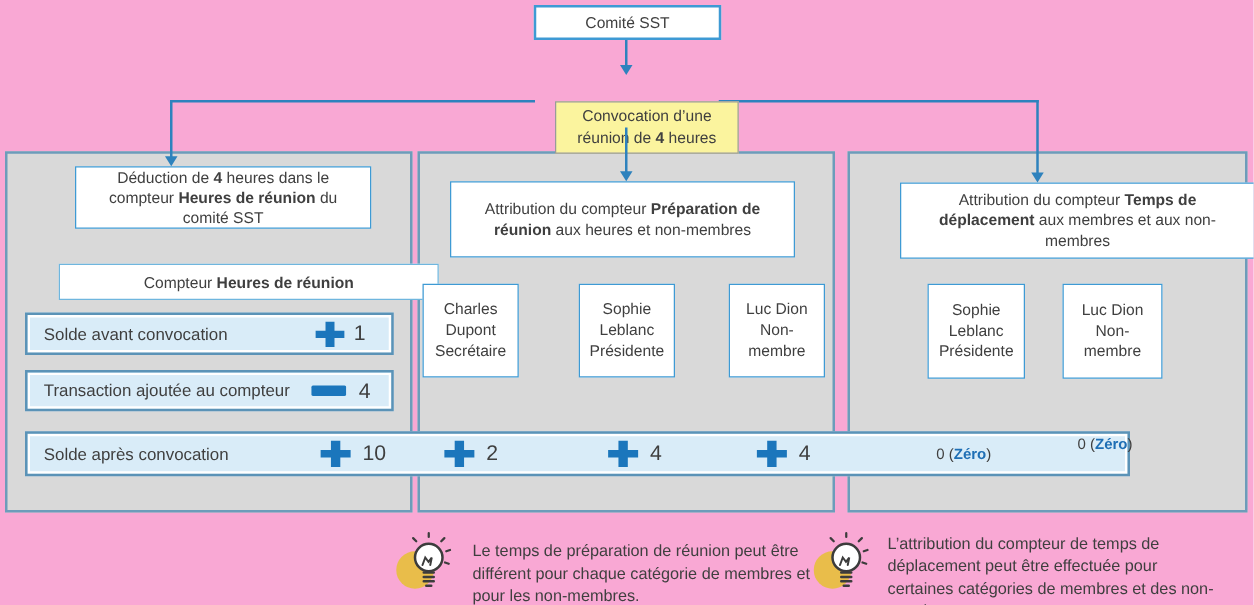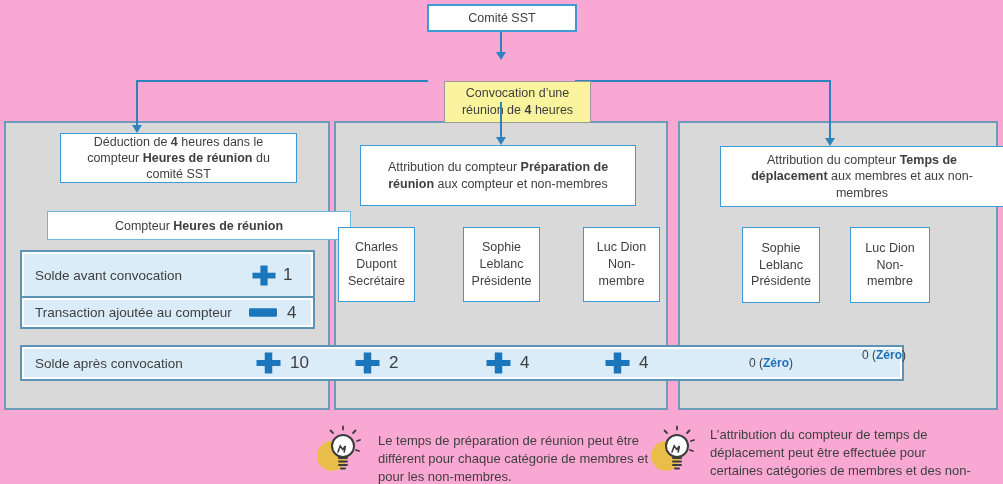--- a/index.html
+++ b/index.html
@@ -65,21 +65,21 @@
   <div class="panel" style="left:678px;top:121px;width:320px;height:289px;"></div>
 
   <div class="box hdr" style="left:60px;top:133px;width:237px;height:50px;border-width:1.5px;z-index:2;">
     <span><span>Déduction de </span><b>4</b><span> heures dans le compteur </span><b>Heures de réunion</b><span> du comité SST</span></span>
   </div>
 
   <div class="box counterhead" style="left:14px;top:211px;width:304px;height:29px;border-width:1.5px;border-color:#6fb6de;z-index:2;">
     <span><span>Compteur </span><b>Heures de réunion</b></span>
   </div>
 
-  <div class="lightrow" style="left:20px;top:250px;width:295px;height:50px;z-index:2;">
+  <div class="lightrow" style="left:20px;top:250px;width:295px;height:34px;z-index:2;">
     <span class="lbl">Solde avant convocation</span>
     <span style="flex:1;"></span>
     <span style="margin-right:6px;">
       <svg width="26" height="23" viewBox="0 0 36 32">
           <path fill="#1b76bc" d="M13 2h10v10h11v8H23v10H13V20H2v-8h11z"></path>
         </svg>
     </span>
     <span class="num" style="width:30px;text-align:left;">1</span>
   </div>
 
@@ -88,21 +88,21 @@
     <span style="flex:1;"></span>
     <span style="margin-right:10px;">
       <svg width="28" height="9" viewBox="0 0 30 9">
           <rect x="0" y="0" width="30" height="9" rx="1.5" fill="#1b76bc"></rect>
         </svg>
     </span>
     <span class="num" style="width:26px;text-align:left;">4</span>
   </div>
 
   <div class="box hdr" style="left:360px;top:145px;width:276px;height:61px;border-width:1.5px;z-index:2;">
-    <span><span>Attribution du compteur </span><b>Préparation de réunion</b><span> aux compteur et non-membres</span></span>
+    <span><span>Attribution du compteur </span><b>Préparation de réunion</b><span> aux heures et non-membres</span></span>
   </div>
   <div class="person" style="left:338px;top:227px;width:77px;height:75px;z-index:2;">Charles
 Dupont
 Secrétaire</div>
   <div class="person" style="left:463px;top:227px;width:77px;height:75px;z-index:2;">Sophie
 Leblanc
 Présidente</div>
   <div class="person" style="left:583px;top:227px;width:77px;height:75px;z-index:2;">Luc Dion
 Non-
 membre</div>

